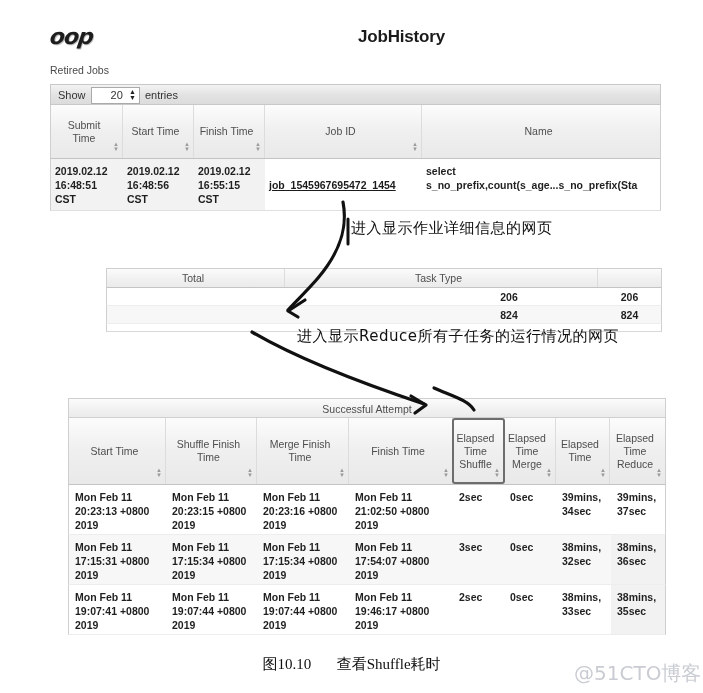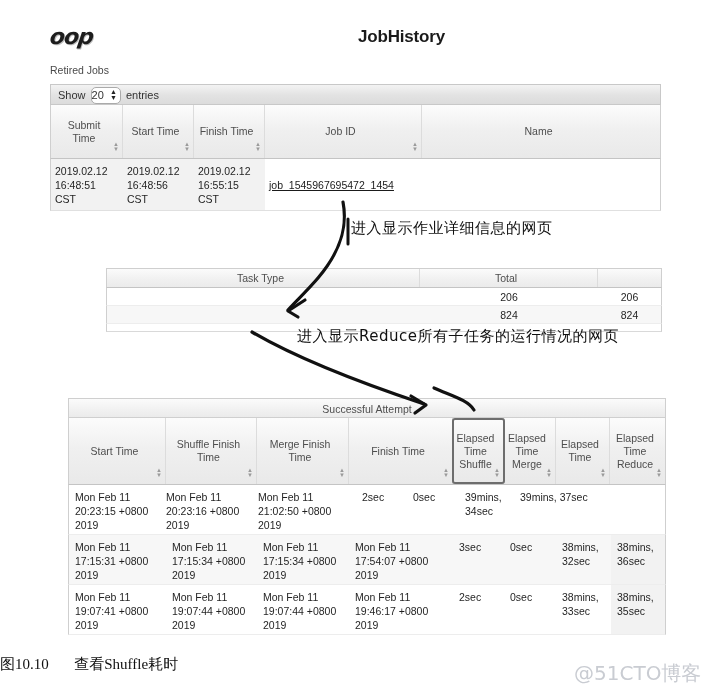--- a/index.html
+++ b/index.html
@@ -68,22 +68,22 @@
     font-size: 11px;
     color: #333;
     padding-left: 7px;
     box-sizing: border-box;
     white-space: nowrap;
   }
   .show-select {
     display: inline-block;
     background: #fff;
     border: 1px solid #aaa;
-    border-radius: 5px;
-    padding: 0 3px 0 0;
+    border-radius: 0;
+    padding: 0 3px 0 19px;
     margin: 0 2px;
     height: 15px;
     line-height: 15px;
     font-size: 11px;
     position: relative;
     top: -1px;
     vertical-align: middle;
   }
   .spin {
     display: inline-block;
@@ -137,20 +137,21 @@
     border-bottom: 1px solid #ededed;
   }
   .bcell {
     box-sizing: border-box;
     font-size: 10.5px;
     line-height: 14px;
     color: #1f1f1f;
     padding: 5px 4px 5px 4px;
     overflow: hidden;
     white-space: pre-line;
+    font-weight: bold;
   }
   .shade { background: #f2f2f2; }
   .zebra { background: #f7f7f7; }
 
   
   #tbl1 { left: 50px; top: 84px; width: 611px; }
   #tbl1 .hdrow { height: 54px; }
   #tbl1 .bodyrow { height: 52px; border-bottom: 1px solid #e0e0e0; }
   .joblink {
     color: #1b1b1b;
@@ -227,21 +228,21 @@
     letter-spacing: 0.5px;
   }
   #anno1 { left: 351px; top: 219px; }
   #anno2 { left: 297px; top: 327px; }
 
   
   .caption {
     position: absolute;
     left: 0; top: 655px;
     width: 703px;
-    text-align: left;
+    text-align: center;
     font-family: "Liberation Serif", "DejaVu Serif", serif;
     font-size: 15px;
     color: #0f0f0f;
   }
   .caption .gap { display: inline-block; width: 18px; }
 
   
   .wm {
     position: absolute;
     white-space: nowrap;
@@ -316,30 +317,31 @@
     </div>
   </div>
 
   <div class="bodyrow">
     <div class="bcell shade" style="width:72px">2019.02.12 16:48:51 CST</div>
     <div class="bcell shade" style="width:71px">2019.02.12 16:48:56 CST</div>
     <div class="bcell shade" style="width:71px">2019.02.12 16:55:15 CST</div>
     <div class="bcell" style="width:157px">
       <span class="joblink">job_1545967695472_1454</span>
     </div>
+    <div class="bcell" style="flex:1">select s_no_prefix,count(s_age...s_no_prefix(Sta</div>
   </div>
 </div>
 
 <div class="tbl" id="tbl2">
   <div class="hdrow">
+    <div class="hcell" style="width:178px">
+      <span>Total</span>
+    </div>
     <div class="hcell" style="width:313px">
       <span>Task Type</span>
-    </div>
-    <div class="hcell" style="width:178px">
-      <span>Total</span>
     </div>
     <div class="hcell" style="flex:1">
       <span></span>
     </div>
   </div>
 
   <div class="bodyrow">
     <div class="bcell" style="width:313px;text-align:center">
       
     </div>
@@ -413,20 +415,21 @@
     <div class="hcell" style="width:55px">
       <span>Elapsed Time Reduce</span>
       <span class="sortarrow">
           <i>▲</i>
           <i>▼</i>
         </span>
     </div>
   </div>
 
   <div class="bodyrow">
+    <div class="bcell" style="width:97px">Mon Feb 11 20:23:13 +0800 2019</div>
     <div class="bcell" style="width:91px">Mon Feb 11 20:23:15 +0800 2019</div>
     <div class="bcell" style="width:92px">Mon Feb 11 20:23:16 +0800 2019</div>
     <div class="bcell" style="width:104px">Mon Feb 11 21:02:50 +0800 2019</div>
     <div class="bcell" style="width:51px">2sec</div>
     <div class="bcell" style="width:52px">0sec</div>
     <div class="bcell" style="width:55px">39mins, 34sec</div>
     <div class="bcell" style="flex:1">39mins, 37sec</div>
   </div>
 
   <div class="bodyrow zebra">

